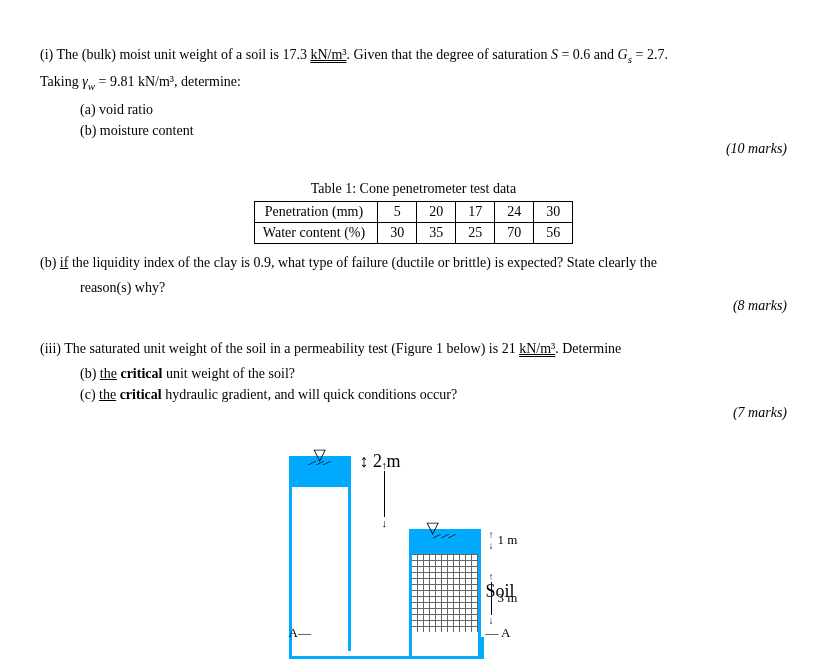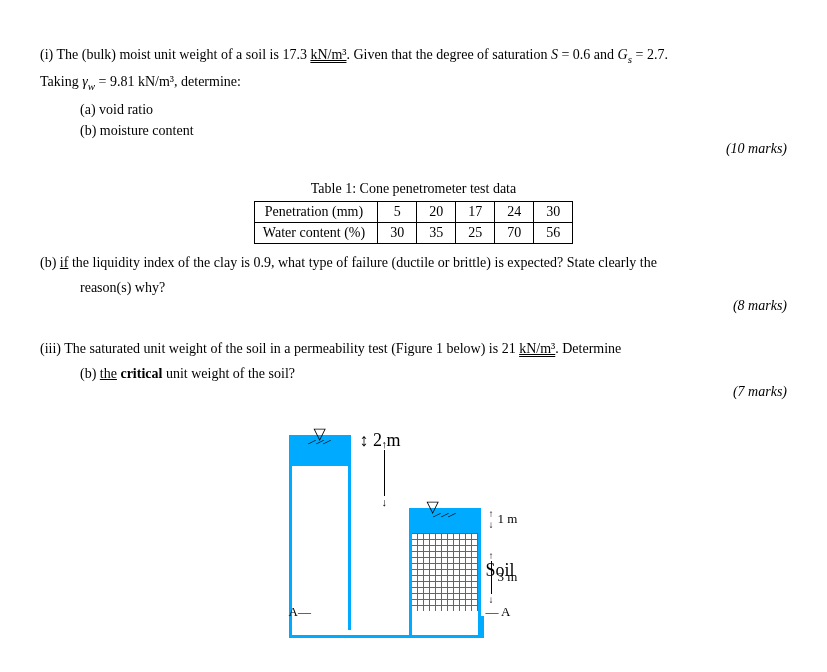--- a/index.html
+++ b/index.html
@@ -118,20 +118,23 @@
   <div class="marks">(8 marks)</div>
 </div>
 
 <div class="question-block">
   <div class="question-line">
     (iii) The saturated unit weight of the soil in a permeability test (Figure 1 below) is 21 <span class="underline-double">kN/m³</span>. Determine
   </div>
   <div class="sub-item">
     (b) <span class="underline">the</span> <span class="bold">critical</span> unit weight of the soil?
   </div>
+  <div class="sub-item">
+    (c) <span class="underline">the</span> <span class="bold">critical</span> hydraulic gradient, and will quick conditions occur?
+  </div>
   <div class="marks">(7 marks)</div>
 
   <div class="figure-container">
     <div class="diagram">
 
       <div style="position:absolute; left:55px; top:15px; width:62px; height:195px; border:3px solid #00aaff; border-bottom: none; background:transparent;">
 
         <div style="width:100%; height:28px; background:#00aaff;"></div>
       </div>
 

